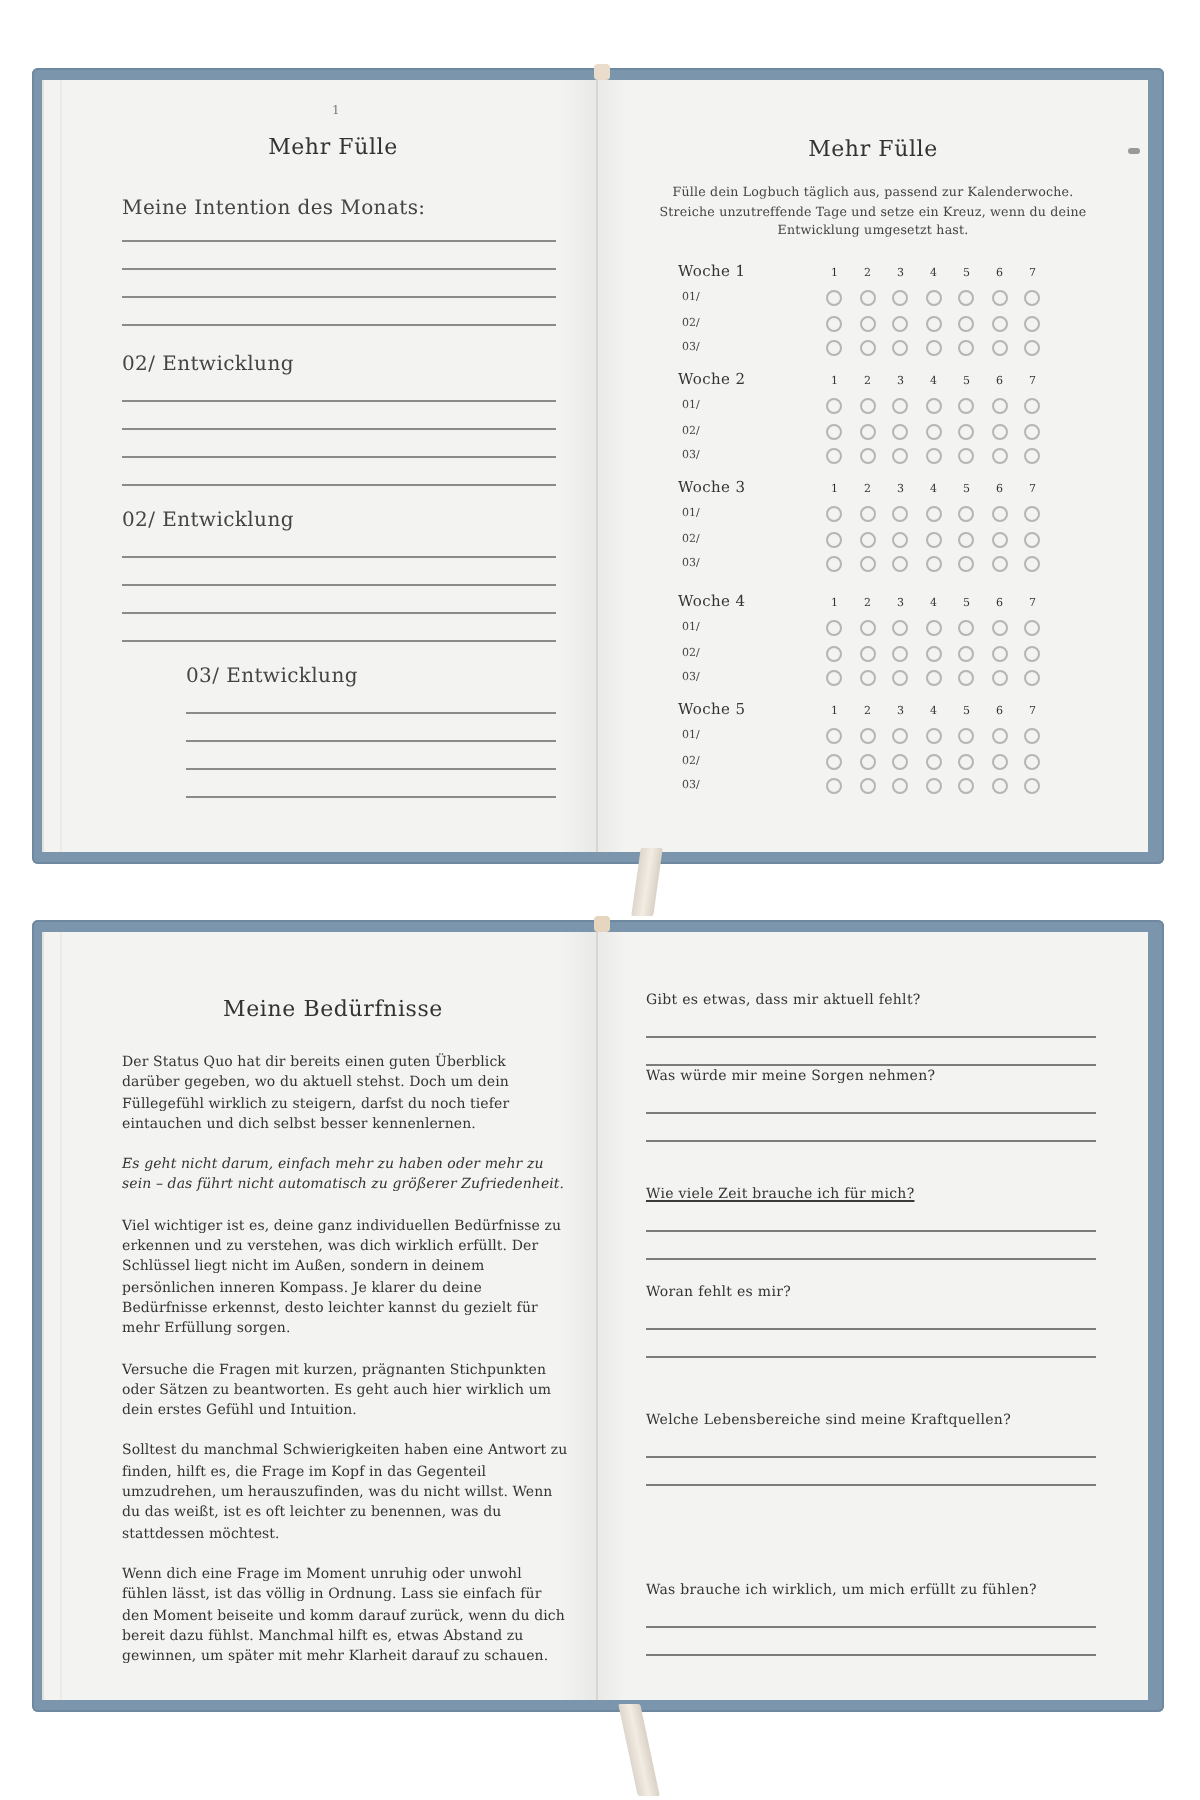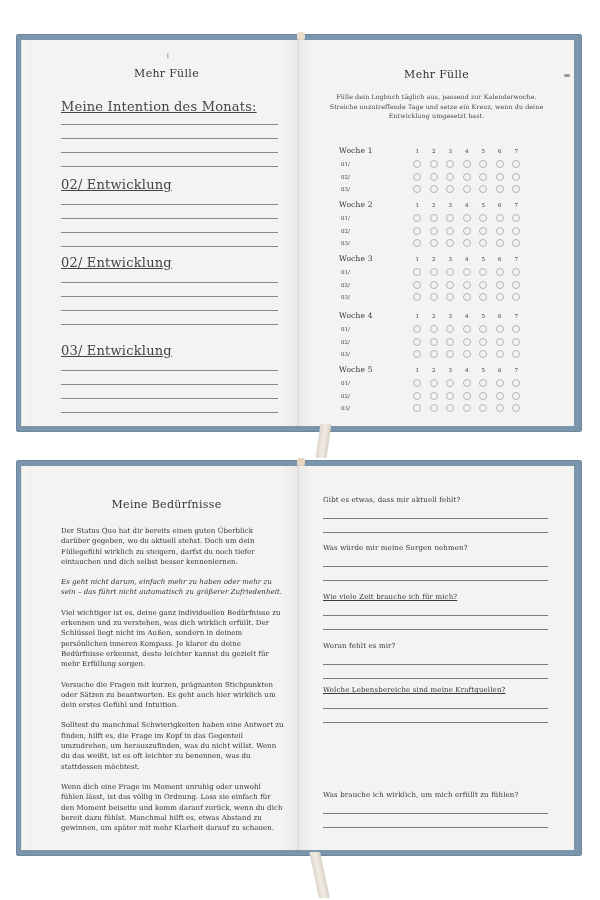--- a/index.html
+++ b/index.html
@@ -32,31 +32,31 @@
     border-left: 1px solid #e3e2dd; border-right: 1px solid #ebeae6;
   }
   .spine-tab {
     position: absolute; top: -2px; left: 281px; width: 8px; height: 8px;
     background: #e9dccb; border-radius: 2px;
   }
 
   .page-num { position: absolute; top: 12px; left: 145px; font-size: 6px; color: #777; }
   .page-title { text-align: center; font-size: 11px; letter-spacing: 0.3px; color: #333; }
 
-  .label { font-size: 13px; color: #444; letter-spacing: 0.2px; text-decoration: underline; }
+  .label { font-size: 10px; color: #444; letter-spacing: 0.2px; }
   .line { height: 1px; background: #8a8a8a; }
 
   .left-content { position: absolute; left: 40px; right: 20px; }
   .left-content .line { margin-top: 13px; }
 
   .intro {
     text-align: center; font-size: 6.3px; line-height: 9.5px; color: #444; letter-spacing: 0.1px;
   }
 
-  .week { position: absolute; left: 40px; width: 190px; margin-top: 15px; }
+  .week { position: absolute; left: 40px; width: 190px; }
   .week-head { display: flex; align-items: baseline; height: 12px; }
   .week-name { font-size: 7.5px; color: #333; width: 70px; letter-spacing: 0.2px; }
   .days { display: flex; }
   .days span { width: 16.5px; text-align: center; font-size: 5.5px; color: #333; }
   .week-row { display: flex; align-items: center; height: 12.5px; }
   .row-label { font-size: 5.5px; color: #444; width: 70px; padding-left: 2px; }
   .circles { display: flex; }
   .circle {
     width: 16.5px; display: flex; justify-content: center;
   }
@@ -111,21 +111,21 @@
     </div>
 
     <div class="left-content" style="top:215px;">
       <div class="label">02/ Entwicklung</div>
       <div class="line" style="margin-top:12px;"></div>
       <div class="line"></div>
       <div class="line"></div>
       <div class="line"></div>
     </div>
 
-    <div class="left-content" style="top:303px;">
+    <div class="left-content" style="top:293px;margin-left:32px;">
       <div class="label">03/ Entwicklung</div>
       <div class="line" style="margin-top:12px;"></div>
       <div class="line"></div>
       <div class="line"></div>
       <div class="line"></div>
     </div>
   </div>
 
   <div class="page right">
     <div class="page-title" style="position:absolute; top:28px; left:0; right:0;">Mehr Fülle</div>
@@ -619,36 +619,36 @@
       <p>Wenn dich eine Frage im Moment unruhig oder unwohl fühlen lässt, ist das völlig in Ordnung. Lass sie einfach für den Moment beiseite und komm darauf zurück, wenn du dich bereit dazu fühlst. Manchmal hilft es, etwas Abstand zu gewinnen, um später mit mehr Klarheit darauf zu schauen.</p>
     </div>
   </div>
 
   <div class="page right">
     <div class="question" style="top:30px;">
       <div class="q">Gibt es etwas, dass mir aktuell fehlt?</div>
       <div class="line"></div>
       <div class="line"></div>
     </div>
-    <div class="question" style="top:78px;">
+    <div class="question" style="top:68px;">
       <div class="q">Was würde mir meine Sorgen nehmen?</div>
       <div class="line"></div>
       <div class="line"></div>
     </div>
     <div class="question" style="top:127px;text-decoration:underline;">
       <div class="q">Wie viele Zeit brauche ich für mich?</div>
       <div class="line"></div>
       <div class="line"></div>
     </div>
     <div class="question" style="top:176px;">
       <div class="q">Woran fehlt es mir?</div>
       <div class="line"></div>
       <div class="line"></div>
     </div>
-    <div class="question" style="top:220px;text-decoration:underline;">
+    <div class="question" style="top:240px;">
       <div class="q">Welche Lebensbereiche sind meine Kraftquellen?</div>
       <div class="line"></div>
       <div class="line"></div>
     </div>
     <div class="question" style="top:325px;">
       <div class="q">Was brauche ich wirklich, um mich erfüllt zu fühlen?</div>
       <div class="line"></div>
       <div class="line"></div>
     </div>
   </div>

